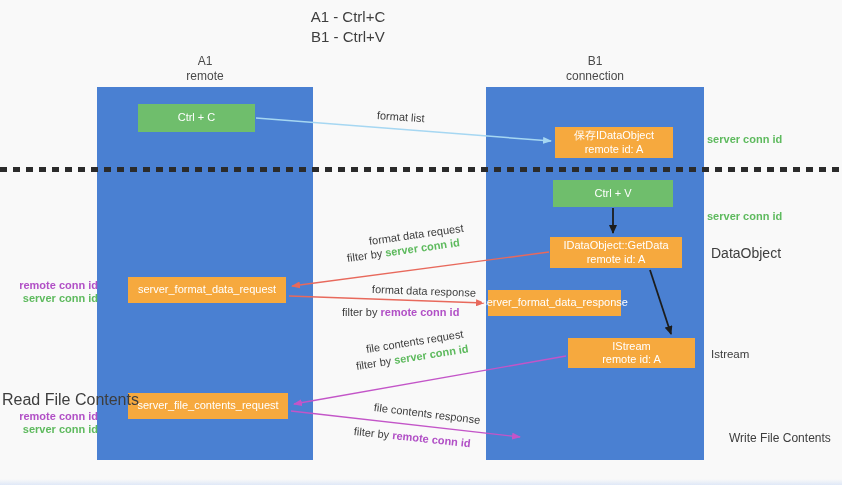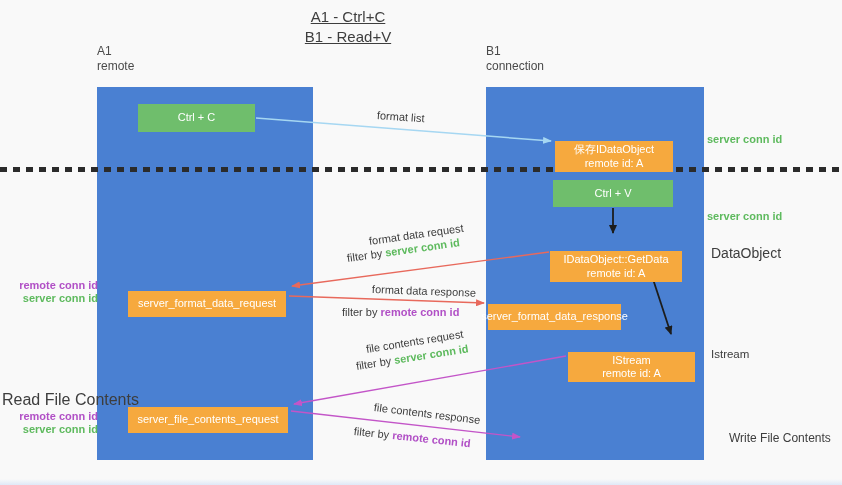--- a/index.html
+++ b/index.html
@@ -1,52 +1,52 @@
 <!DOCTYPE html>
 <html><head>
 <meta charset="utf-8">
 <style>
   html,body { margin:0; padding:0; background:#f9f9f9; }
   .stage {
     position:relative; width:842px; height:485px; background:#f9f9f9;
     font-family:"Liberation Sans","DejaVu Sans",sans-serif; overflow:hidden;
   }
   .title { position:absolute; left:0; top:7px; width:696px; text-align:center;
-           font-size:15px; color:#3e3e3e; line-height:20px;text-decoration:underline; }
+           font-size:15px; color:#3e3e3e; line-height:20px; }
   .col { position:absolute; top:87px; height:373px; background:#4a80d2; }
   .col-left  { left:97px;  width:216px; }
   .col-right { left:486px; width:218px; }
-  .hdr { position:absolute; top:44px; text-align:left; font-size:12px;
+  .hdr { position:absolute; top:54px; text-align:center; font-size:12px;
          color:#4a4a4a; line-height:15px; }
   .hdr-left  { left:97px;  width:216px; }
   .hdr-right { left:486px; width:218px; }
   .box { position:absolute; display:flex; flex-direction:column; align-items:center;
          justify-content:center; color:#ffffff; font-size:11px; line-height:13.5px;
          text-align:left; white-space:nowrap; }
   .gbox { background:#6fbe6c; }
-  .obox { background:#f6a93e;margin-top:14px; }
+  .obox { background:#f6a93e; }
   .lbl { position:absolute; font-size:11px; color:#3d3d3d; white-space:nowrap; }
   .rot { transform-origin:left center; }
   .bold-green  { color:#5eba5e; font-weight:bold; }
   .bold-purple { color:#b150c6; font-weight:bold; }
   .right-align { text-align:right; }
   .dotted { position:absolute; left:0; top:167px; width:842px; height:5px;
             background:repeating-linear-gradient(to right,#2b2b2b 0 7px,transparent 7px 13px); }
   svg.arrows { position:absolute; left:0; top:0; pointer-events:none; }
   .bottom-edge { position:absolute; left:0; bottom:0; width:842px; height:6px;
                  background:linear-gradient(to bottom, rgba(223,232,247,0), #dfe8f7); }
 </style>
 </head>
 <body>
 
 <div class="stage">
 
   <div class="title">
     <div>A1 - Ctrl+C</div>
-    <div>B1 - Read+V</div>
+    <div>B1 - Ctrl+V</div>
   </div>
 
   <div class="hdr hdr-left">
     <div>A1</div>
     <div>remote</div>
   </div>
   <div class="hdr hdr-right">
     <div>B1</div>
     <div>connection</div>
   </div>

